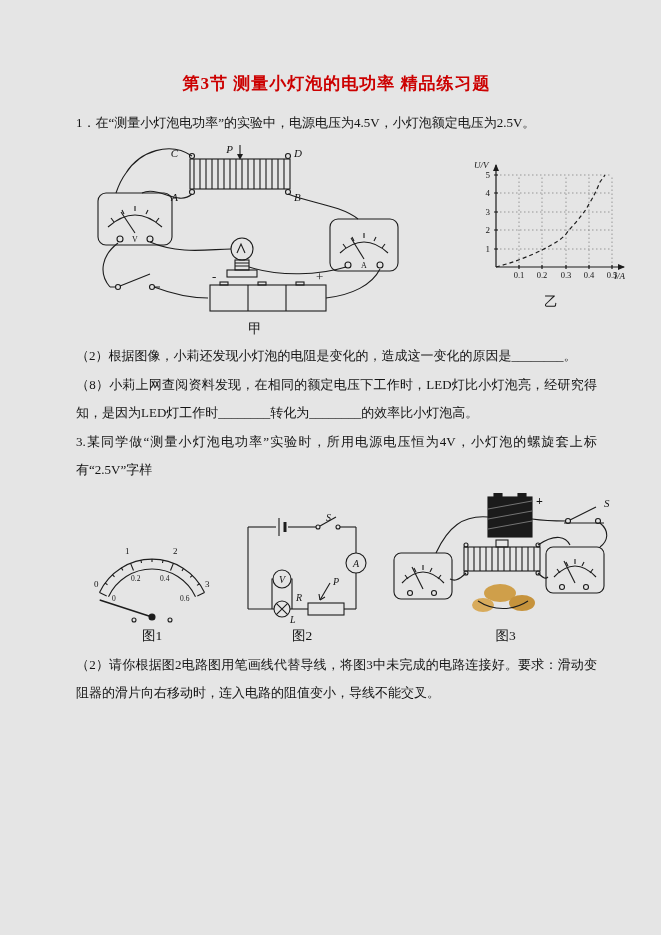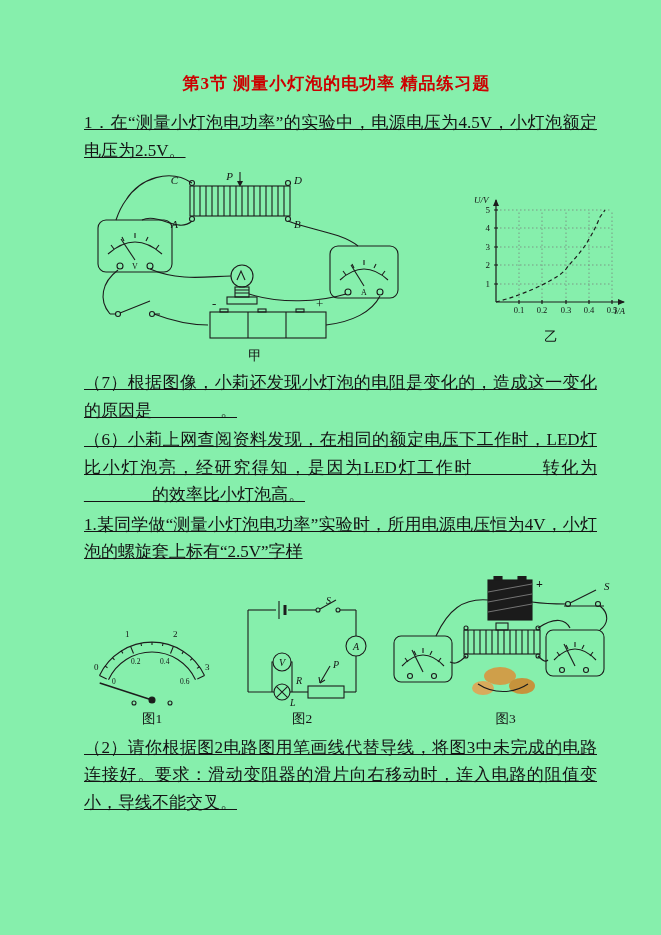--- a/index.html
+++ b/index.html
@@ -1,29 +1,29 @@
 <!DOCTYPE html>
 <html><head>
 <meta charset="utf-8">
 <style>
   html,body{margin:0;padding:0;background:#ffffff;}
   .page{
-    position:relative;width:661px;height:935px;background:#86efac;
+    position:relative;width:661px;height:935px;background:#e5e5e5;
     font-family:"Liberation Serif","DejaVu Serif",serif;color:#141414;
     overflow:hidden;
   }
   .content{padding:72px 64px 0 76px;}
   .title{
     text-align:center;font-weight:bold;font-size:17px;color:#cc0000;
     margin:0 0 14px 0;letter-spacing:1px;
   }
-  .para{font-size:17px;line-height:27.5px;margin:0 0 2px 8px;text-align:justify;text-decoration:underline;}
+  .para{font-size:13px;line-height:27.5px;margin:0 0 2px 0;text-align:justify;}
   .fig-row1{display:flex;align-items:flex-start;margin:6px 0 4px 14px;}
   .fig-col{display:flex;flex-direction:column;align-items:center;}
-  .fig-yi-wrap{margin-left:52px;margin-top:20px;}
+  .fig-yi-wrap{margin-left:52px;margin-top:12px;}
   .fig-caption{font-size:13.5px;margin-top:2px;text-align:center;}
   .fig-row2{display:flex;align-items:flex-end;gap:16px;margin:10px 0 6px 12px;}
   svg{display:block;}
   svg text{font-family:"Liberation Serif","DejaVu Serif",serif;}
 </style>
 </head>
 <body>
 
 <div class="page">
   <div class="content">
@@ -144,24 +144,24 @@
             <text x="70" y="123" text-anchor="middle" font-size="8.5">0.2</text>
             <text x="94" y="123" text-anchor="middle" font-size="8.5">0.3</text>
             <text x="117" y="123" text-anchor="middle" font-size="8.5">0.4</text>
             <text x="140" y="123" text-anchor="middle" font-size="8.5">0.5</text>
           </g>
         </svg>
         <div class="fig-caption">乙</div>
       </div>
     </div>
 
-    <p class="para">（7）根据图像，小莉还发现小灯泡的电阻是变化的，造成这一变化的原因是________。</p>
-    <p class="para">（6）小莉上网查阅资料发现，在相同的额定电压下工作时，LED灯比小灯泡亮，经研究得知，是因为LED灯工作时________转化为________的效率比小灯泡高。</p>
-
-    <p class="para">1.某同学做“测量小灯泡电功率”实验时，所用电源电压恒为4V，小灯泡的螺旋套上标有“2.5V”字样</p>
+    <p class="para">（2）根据图像，小莉还发现小灯泡的电阻是变化的，造成这一变化的原因是________。</p>
+    <p class="para">（8）小莉上网查阅资料发现，在相同的额定电压下工作时，LED灯比小灯泡亮，经研究得知，是因为LED灯工作时________转化为________的效率比小灯泡高。</p>
+
+    <p class="para">3.某同学做“测量小灯泡电功率”实验时，所用电源电压恒为4V，小灯泡的螺旋套上标有“2.5V”字样</p>
 
     <div class="fig-row2">
 
       <div class="fig-col">
         <svg width="128" height="100" viewBox="0 0 128 100">
           <g stroke="#1c1c1c" stroke-width="1.1" fill="none">
             <path d="M11.5 67.5 A58 58 0 0 1 116.5 67.5"></path>
             <path d="M20.5 71.7 A48 48 0 0 1 107.5 71.7"></path>
             <path d="M11.5 67.5 L18.7 70.9 M42.5 38.1 L45.5 45.5 M85.5 38.1 L82.5 45.5 M116.5 67.5 L109.3 70.9"></path>
             <path d="M16.9 57.9 L19.5 59.7 M24.4 49.6 L26.5 51.8 M33.3 42.8 L34.9 45.4 M52.9 35 L53.5 38 M64 34 L64 37 M75.1 35 L74.5 38 M95.6 43.3 L94 45.9 M104.3 50.3 L102.2 52.4 M111.5 58.7 L109 60.4"></path>

